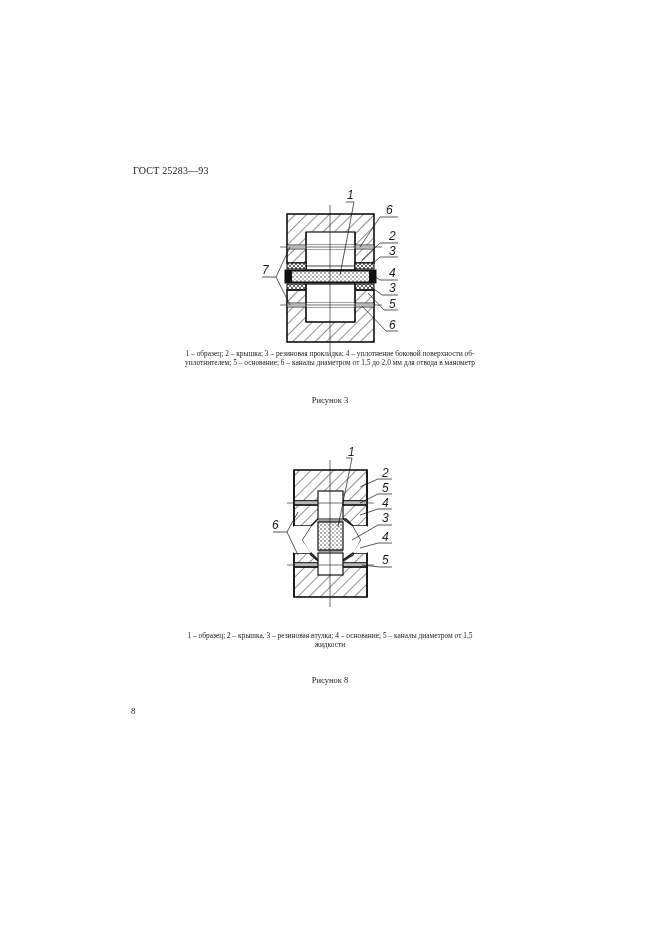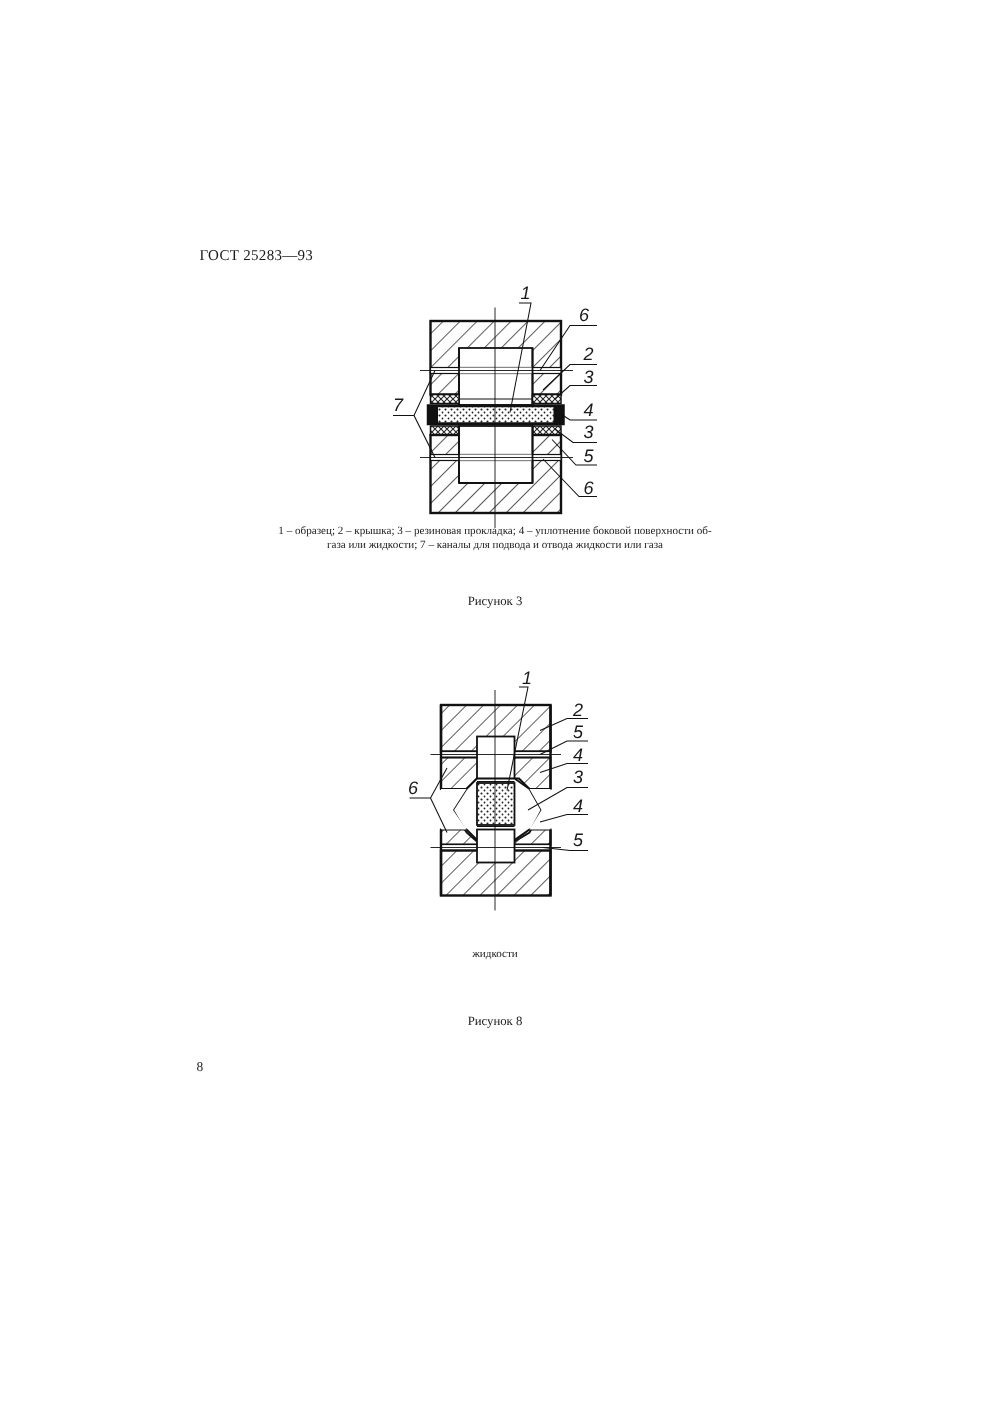--- a/index.html
+++ b/index.html
@@ -148,22 +148,23 @@
     <text x="382" y="507" class="callout">4</text>
     <text x="382" y="522" class="callout">3</text>
     <text x="382" y="541" class="callout">4</text>
     <text x="382" y="564" class="callout">5</text>
     <text x="272" y="529" class="callout">6</text>
   </g>
 </svg>
 
 <div class="abs caption cap3">
   <div>1 – образец; 2 – крышка; 3 – резиновая прокладка; 4 – уплотнение боковой поверхности об-</div>
-  <div>газа или жидкости; 7 – каналы для подвода и отвода жидкости или газа</div>
+  <div>уплотнителем; 5 – основание; 6 – каналы диаметром от 1,5 до 2,0  мм для отвода в манометр</div>
 </div>
 <div class="abs figlabel fig3label">Рисунок 3</div>
 
 <div class="abs caption cap4">
+  <div>1 – образец; 2 – крышка, 3 – резиновая втулка; 4 – основание; 5 – каналы диаметром от 1,5</div>
   <div>жидкости</div>
 </div>
 <div class="abs figlabel fig4label">Рисунок 8</div>
 
 <div class="abs pagenum">8</div>
 
 </body></html>

